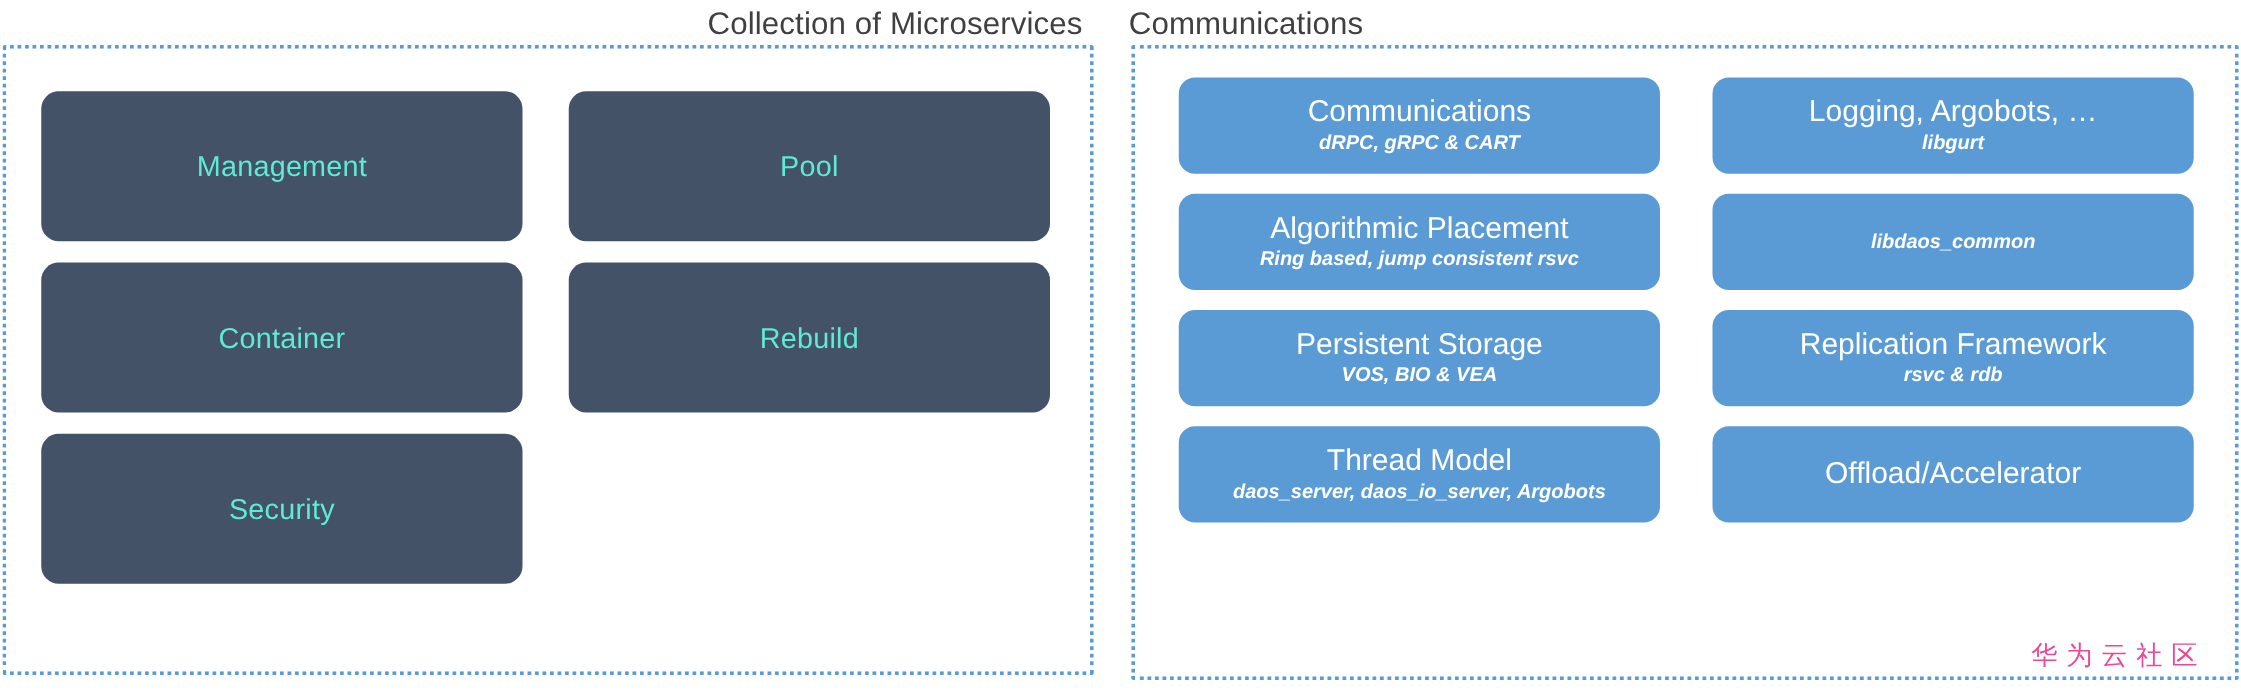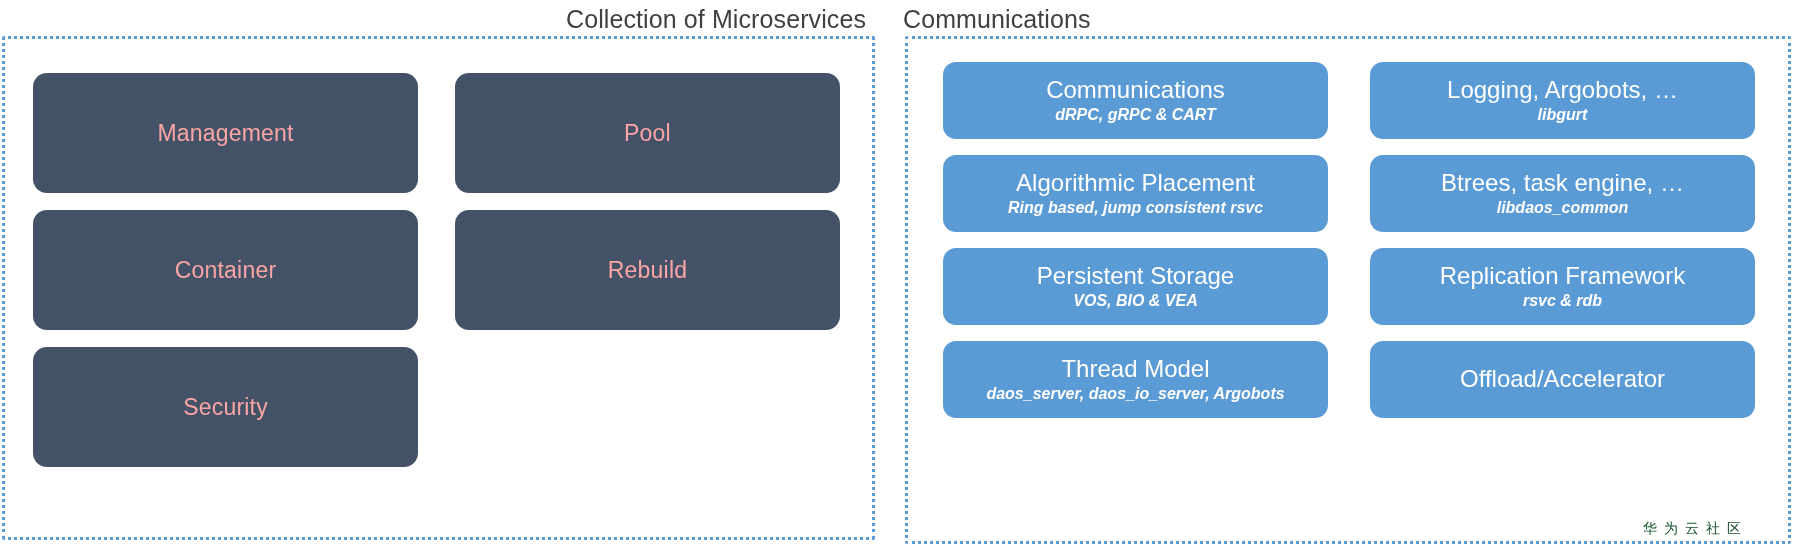--- a/index.html
+++ b/index.html
@@ -45,21 +45,21 @@
     grid-template-rows:1fr 1fr 1fr;
     column-gap:37px;
     row-gap:17px;
   }
   .dark-box{
     background:#445268;
     border-radius:14px;
     display:flex;
     align-items:center;
     justify-content:center;
-    color:#fca5a5;
+    color:#5eead4;
     font-size:23px;
     letter-spacing:0.2px;
     box-sizing:border-box;
   }
 
   
   #infra-grid{
     position:absolute;
     left:943px; top:62px;
     width:812px; height:356px;
@@ -93,23 +93,23 @@
     line-height:1.15;
     margin-top:2px;
     text-align:center;
     white-space:nowrap;
   }
   .blue-box .bx-sub:empty{display:none;}
 
   
   #watermark{
     position:absolute;
-    right:45px; bottom:16px;
-    font-size:14px;
-    color:#14532d;
+    right:28px; bottom:16px;
+    font-size:21px;
+    color:#ec4899;
     letter-spacing:7px;
     white-space:nowrap;
     user-select:none;
   }
 </style>
 </head>
 <body>
 
 <div id="stage">
 
@@ -146,21 +146,20 @@
     </div>
     <div class="blue-box">
       <span class="bx-title">Logging, Argobots, …</span>
       <span class="bx-sub">libgurt</span>
     </div>
     <div class="blue-box">
       <span class="bx-title">Algorithmic Placement</span>
       <span class="bx-sub">Ring based, jump consistent rsvc</span>
     </div>
     <div class="blue-box">
-      <span class="bx-title">Btrees, task engine, …</span>
       <span class="bx-sub">libdaos_common</span>
     </div>
     <div class="blue-box">
       <span class="bx-title">Persistent Storage</span>
       <span class="bx-sub">VOS, BIO &amp; VEA</span>
     </div>
     <div class="blue-box">
       <span class="bx-title">Replication Framework</span>
       <span class="bx-sub">rsvc &amp; rdb</span>
     </div>

